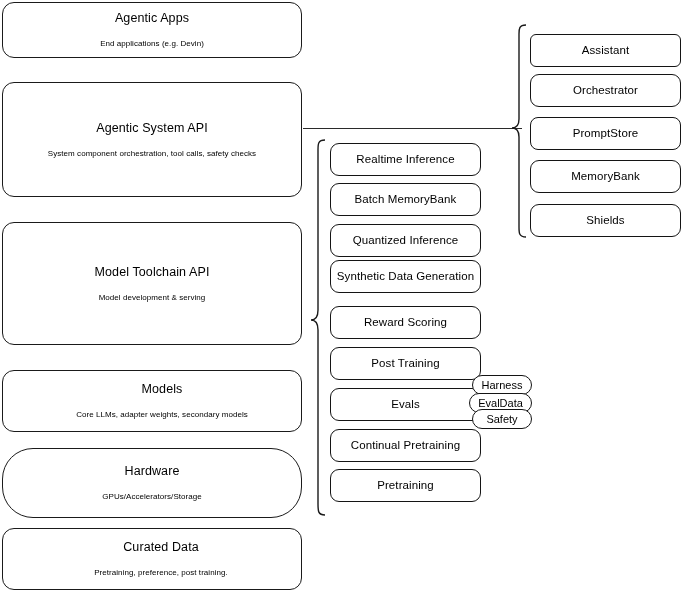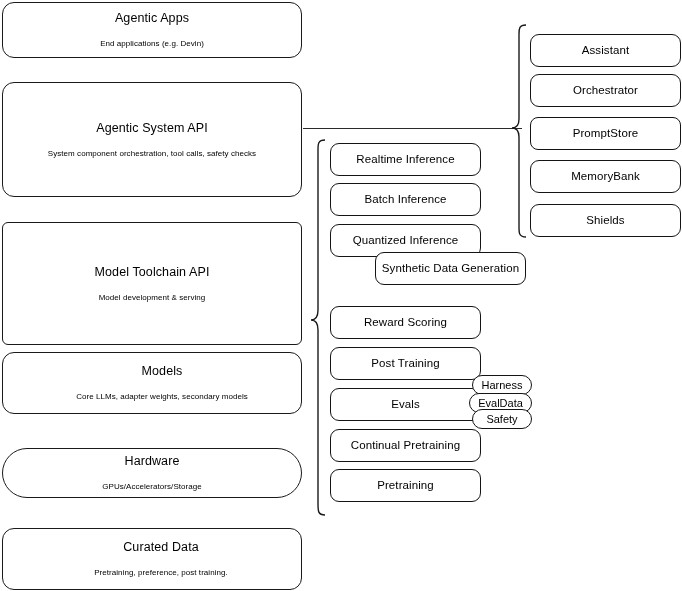--- a/index.html
+++ b/index.html
@@ -93,31 +93,31 @@
   <div class="node layer" style="top:2px;height:56px;">
     <div class="title">Agentic Apps</div>
     <div class="subtitle">End applications (e.g. Devin)</div>
   </div>
 
   <div class="node layer" style="top:82px;height:115px;">
     <div class="title">Agentic System API</div>
     <div class="subtitle">System component orchestration, tool calls, safety checks</div>
   </div>
 
-  <div class="node layer" style="top:222px;height:123px;border-radius:6px;">
+  <div class="node layer" style="top:222px;height:123px;">
     <div class="title">Model Toolchain API</div>
     <div class="subtitle">Model development &amp; serving</div>
   </div>
 
-  <div class="node layer" style="top:352px;height:62px;padding-left:20px;">
+  <div class="node layer" style="top:370px;height:62px;padding-left:20px;">
     <div class="title">Models</div>
     <div class="subtitle">Core LLMs, adapter weights, secondary models</div>
   </div>
 
-  <div class="node layer" style="top:448px;height:50px;border-radius:31px;">
+  <div class="node layer" style="top:448px;height:70px;border-radius:31px;">
     <div class="title">Hardware</div>
     <div class="subtitle">GPUs/Accelerators/Storage</div>
   </div>
 
   <div class="node layer" style="top:528px;height:62px;padding-left:18px;">
     <div class="title">Curated Data</div>
     <div class="subtitle">Pretraining, preference, post training.</div>
   </div>
 
   <div class="hline" style="left:303px;top:128px;width:219px;"></div>
@@ -131,26 +131,26 @@
   <div class="brace" style="left:310px;top:139px;">
     <svg width="16" height="378" viewBox="0 0 16 378">
       <path d="M15 1 C8 1 8 5 8 11 L8 171 C8 178 5 181 1 181 C5 181 8 184 8 191 L8 365 C8 372 8 376 15 376" fill="none" stroke="#1a1a1a" stroke-width="1.4"></path>
     </svg>
   </div>
 
   <div class="node chip mid" style="top:143px;">
     <div class="title">Realtime Inference</div>
   </div>
   <div class="node chip mid" style="top:183px;">
-    <div class="title">Batch Inference</div>
+    <div class="title">Batch MemoryBank</div>
   </div>
   <div class="node chip mid" style="top:224px;">
     <div class="title">Quantized Inference</div>
   </div>
-  <div class="node chip mid" style="top:252px;margin-left:45px;">
+  <div class="node chip mid" style="top:260px;">
     <div class="title">Synthetic Data Generation</div>
   </div>
   <div class="node chip mid" style="top:306px;">
     <div class="title">Reward Scoring</div>
   </div>
   <div class="node chip mid" style="top:347px;">
     <div class="title">Post Training</div>
   </div>
   <div class="node chip mid" style="top:388px;">
     <div class="title">Evals</div>
@@ -165,21 +165,21 @@
   <div class="pill" style="left:472px;top:375px;width:60px;height:20px;">
     <span>Harness</span>
   </div>
   <div class="pill" style="left:469px;top:393px;width:63px;height:20px;">
     <span>EvalData</span>
   </div>
   <div class="pill" style="left:472px;top:409px;width:60px;height:20px;">
     <span>Safety</span>
   </div>
 
-  <div class="node chip right" style="top:34px;">
+  <div class="node chip right" style="top:34px;border-radius:6px;">
     <div class="title">Assistant</div>
   </div>
   <div class="node chip right" style="top:74px;">
     <div class="title">Orchestrator</div>
   </div>
   <div class="node chip right" style="top:117px;border-radius:8px;">
     <div class="title">PromptStore</div>
   </div>
   <div class="node chip right" style="top:160px;">
     <div class="title">MemoryBank</div>

